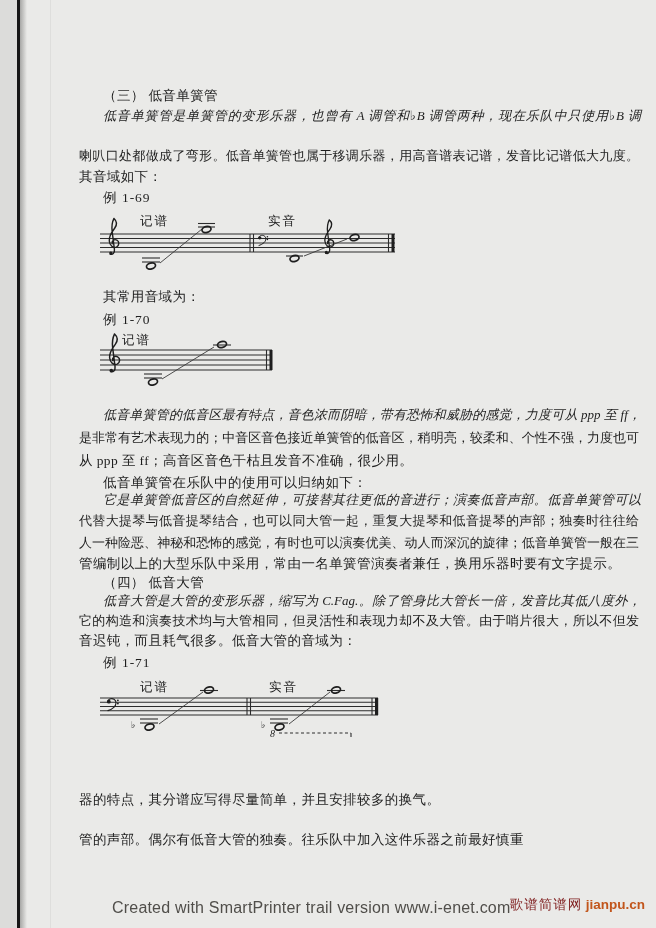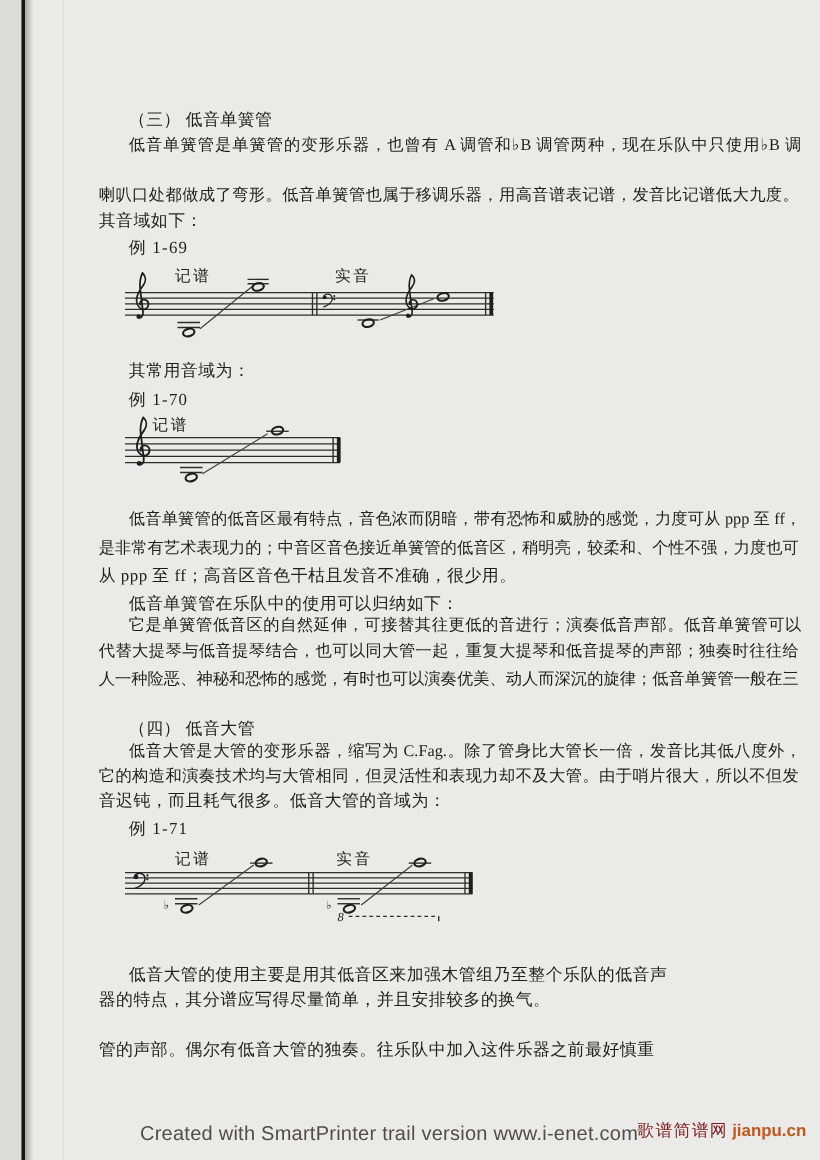--- a/index.html
+++ b/index.html
@@ -12,21 +12,21 @@
   }
   .edge-black{position:absolute;left:0;top:0;width:3px;height:100%;background:#161616;}
   .edge-shade{position:absolute;left:3px;top:0;width:7px;height:100%;
     background:linear-gradient(90deg,#a7a7a5,#eaeae8);}
   .crease{position:absolute;left:33px;top:0;width:1px;height:100%;background:rgba(0,0,0,0.05);}
 
   .ln{position:absolute;font-size:13.5px;line-height:17px;white-space:nowrap;letter-spacing:0.4px;}
   .f560{left:62px;width:560px;white-space:normal;text-align:justify;text-align-last:justify;
         font-size:13px;letter-spacing:0;}
   .f538{left:86px;width:538px;white-space:normal;text-align:justify;text-align-last:justify;
-        font-size:13px;letter-spacing:0;}
+        font-size:13px;letter-spacing:0;font-style:italic;}
   .ind{left:86px;}
   .flush{left:62px;}
   .ex-label{font-weight:normal;letter-spacing:1px;}
 
   .cap{position:absolute;font-size:12.5px;letter-spacing:2px;color:#222;}
 
   svg.ex{position:absolute;overflow:visible;}
   .stf{stroke:#2c2c2c;stroke-width:1;}
   .thin{stroke:#2c2c2c;stroke-width:1.1;}
   .conn{stroke:#3a3a3a;stroke-width:0.9;}
@@ -142,20 +142,21 @@
     </g>
   </svg>
 
   <div class="ln f538" style="top:406px">低音单簧管的低音区最有特点，音色浓而阴暗，带有恐怖和威胁的感觉，力度可从 ppp 至 ff，</div>
   <div class="ln f560" style="top:429px">是非常有艺术表现力的；中音区音色接近单簧管的低音区，稍明亮，较柔和、个性不强，力度也可</div>
   <div class="ln flush" style="top:452px">从 ppp 至 ff；高音区音色干枯且发音不准确，很少用。</div>
   <div class="ln ind" style="top:474px">低音单簧管在乐队中的使用可以归纳如下：</div>
   <div class="ln f538" style="top:491px">它是单簧管低音区的自然延伸，可接替其往更低的音进行；演奏低音声部。低音单簧管可以</div>
   <div class="ln f560" style="top:512px">代替大提琴与低音提琴结合，也可以同大管一起，重复大提琴和低音提琴的声部；独奏时往往给</div>
   <div class="ln f560" style="top:534px">人一种险恶、神秘和恐怖的感觉，有时也可以演奏优美、动人而深沉的旋律；低音单簧管一般在三</div>
+  <div class="ln flush" style="top:555px">管编制以上的大型乐队中采用，常由一名单簧管演奏者兼任，换用乐器时要有文字提示。</div>
 
   <div class="ln ind" style="top:574px">（四） 低音大管</div>
   <div class="ln f538" style="top:592px">低音大管是大管的变形乐器，缩写为 C.Fag.。除了管身比大管长一倍，发音比其低八度外，</div>
   <div class="ln f560" style="top:612px">它的构造和演奏技术均与大管相同，但灵活性和表现力却不及大管。由于哨片很大，所以不但发</div>
   <div class="ln flush" style="top:632px">音迟钝，而且耗气很多。低音大管的音域为：</div>
 
   <div class="ln ind ex-label" style="top:654px">例 1-71</div>
 
   <span class="cap" style="left:123px;top:679px">记谱</span>
   <span class="cap" style="left:252px;top:679px">实音</span>
@@ -203,21 +204,20 @@
       <text class="otx" x="170" y="61">8</text>
       <line class="dash" x1="179" y1="57" x2="251" y2="57"></line>
       <line class="thin" x1="251" y1="57" x2="251" y2="61"></line>
     </g>
     <g>
       <line class="thin" x1="272" y1="22" x2="272" y2="39"></line>
       <rect class="dot" x="275" y="22" width="3.2" height="17"></rect>
     </g>
   </svg>
 
-  <div class="ln ind" style="top:771px">低音大管的使用主要是用其低音区来加强木管组乃至整个乐队的低音声</div>
   <div class="ln flush" style="top:791px">器的特点，其分谱应写得尽量简单，并且安排较多的换气。</div>
   <div class="ln flush" style="top:831px">管的声部。偶尔有低音大管的独奏。往乐队中加入这件乐器之前最好慎重</div>
 
   <div class="footer-left">Created with SmartPrinter trail version www.i-enet.com</div>
   <div class="footer-right">
     <span class="site">歌谱简谱网</span>
     <span class="domain">jianpu.cn</span>
   </div>
 </div>
 

